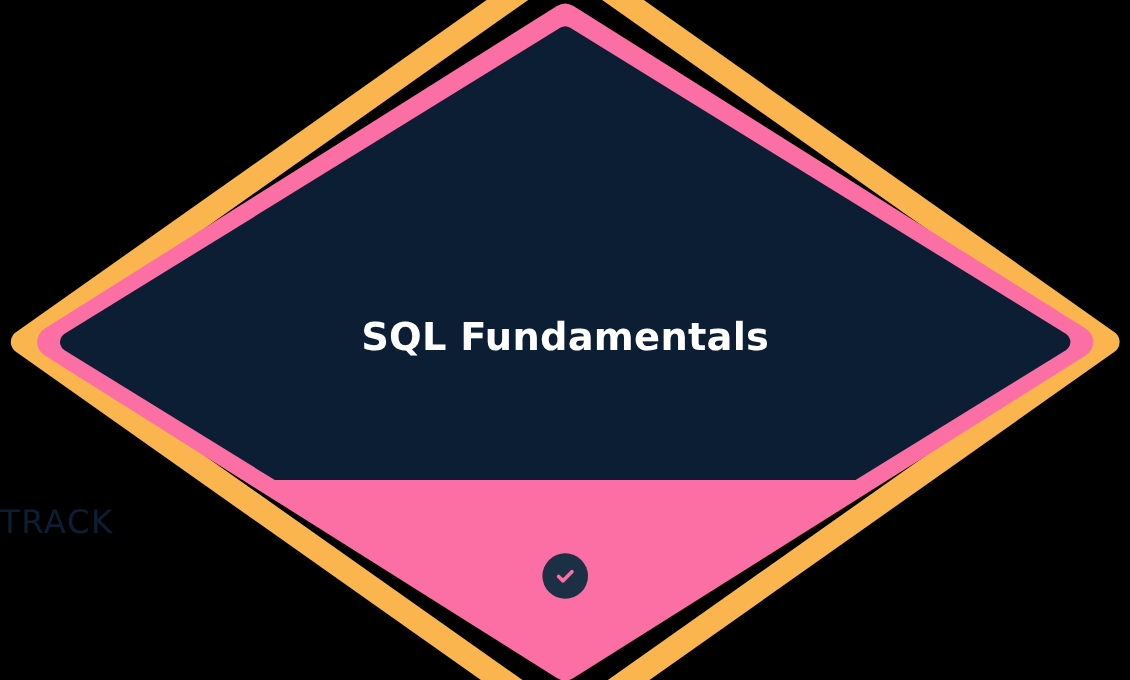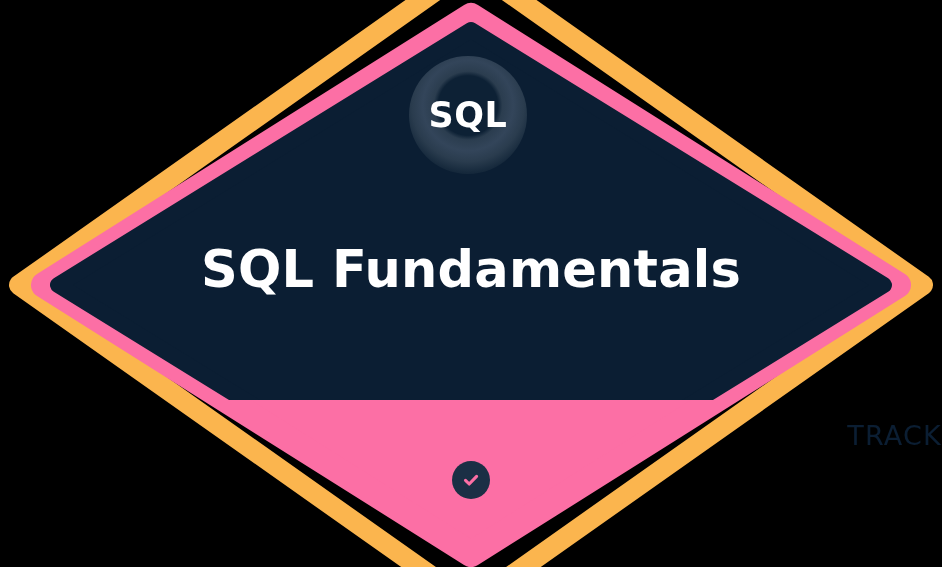--- a/index.html
+++ b/index.html
@@ -67,39 +67,39 @@
     letter-spacing: 0.5px;
     color: #ffffff;
     line-height: 1;
     user-select: none;
   }
 
   
   #track-title {
     position: absolute;
     left: 0;
-    top: 241px;
+    top: 252px;
     width: 942px;
     text-align: center;
     font-family: "DejaVu Sans", sans-serif;
-    font-size: 51px;
+    font-size: 32px;
     font-weight: 700;
     color: #ffffff;
     letter-spacing: 0.2px;
     line-height: 58px;
     white-space: nowrap;
   }
 
   
   #completion-block {
     position: absolute;
     left: 0;
     top: 418px;
     width: 942px;
-    text-align: right;
+    text-align: left;
   }
   .completion-line {
     font-family: "DejaVu Sans", sans-serif;
     font-size: 27px;
     font-weight: 500;
     letter-spacing: 1.2px;
     color: #0b1e33;
     line-height: 35px;
   }
   #completion-check-wrap {
@@ -134,23 +134,20 @@
 
     <path d="M 471 16 L 898 285 L 471 554 L 44 285 Z" fill="#fc6fa5" stroke="#fc6fa5" stroke-width="26" stroke-linejoin="round"></path>
 
     <g clip-path="url(#panel-clip)">
       <path d="M 471 30 L 884 285 L 471 540 L 58 285 Z" fill="#0b1e33" stroke="#0b1e33" stroke-width="16" stroke-linejoin="round"></path>
     </g>
   </svg>
 
   <div class="overlay-layer">
 
-    <div id="track-emblem">
-      <span id="track-emblem-label">SQL</span>
-    </div>
 
     <div id="track-title">SQL Fundamentals</div>
 
     <div id="completion-block">
       <div class="completion-line">TRACK</div>
       <div id="completion-check-wrap">
         <div id="completion-check-icon">
           <svg width="22" height="22" viewBox="0 0 22 22" aria-hidden="true">
             <path d="M5.5 11.4 L9.2 15.0 L16.6 7.4" fill="none" stroke="#fc6fa5" stroke-width="3.1" stroke-linecap="round" stroke-linejoin="round"></path>
           </svg>

